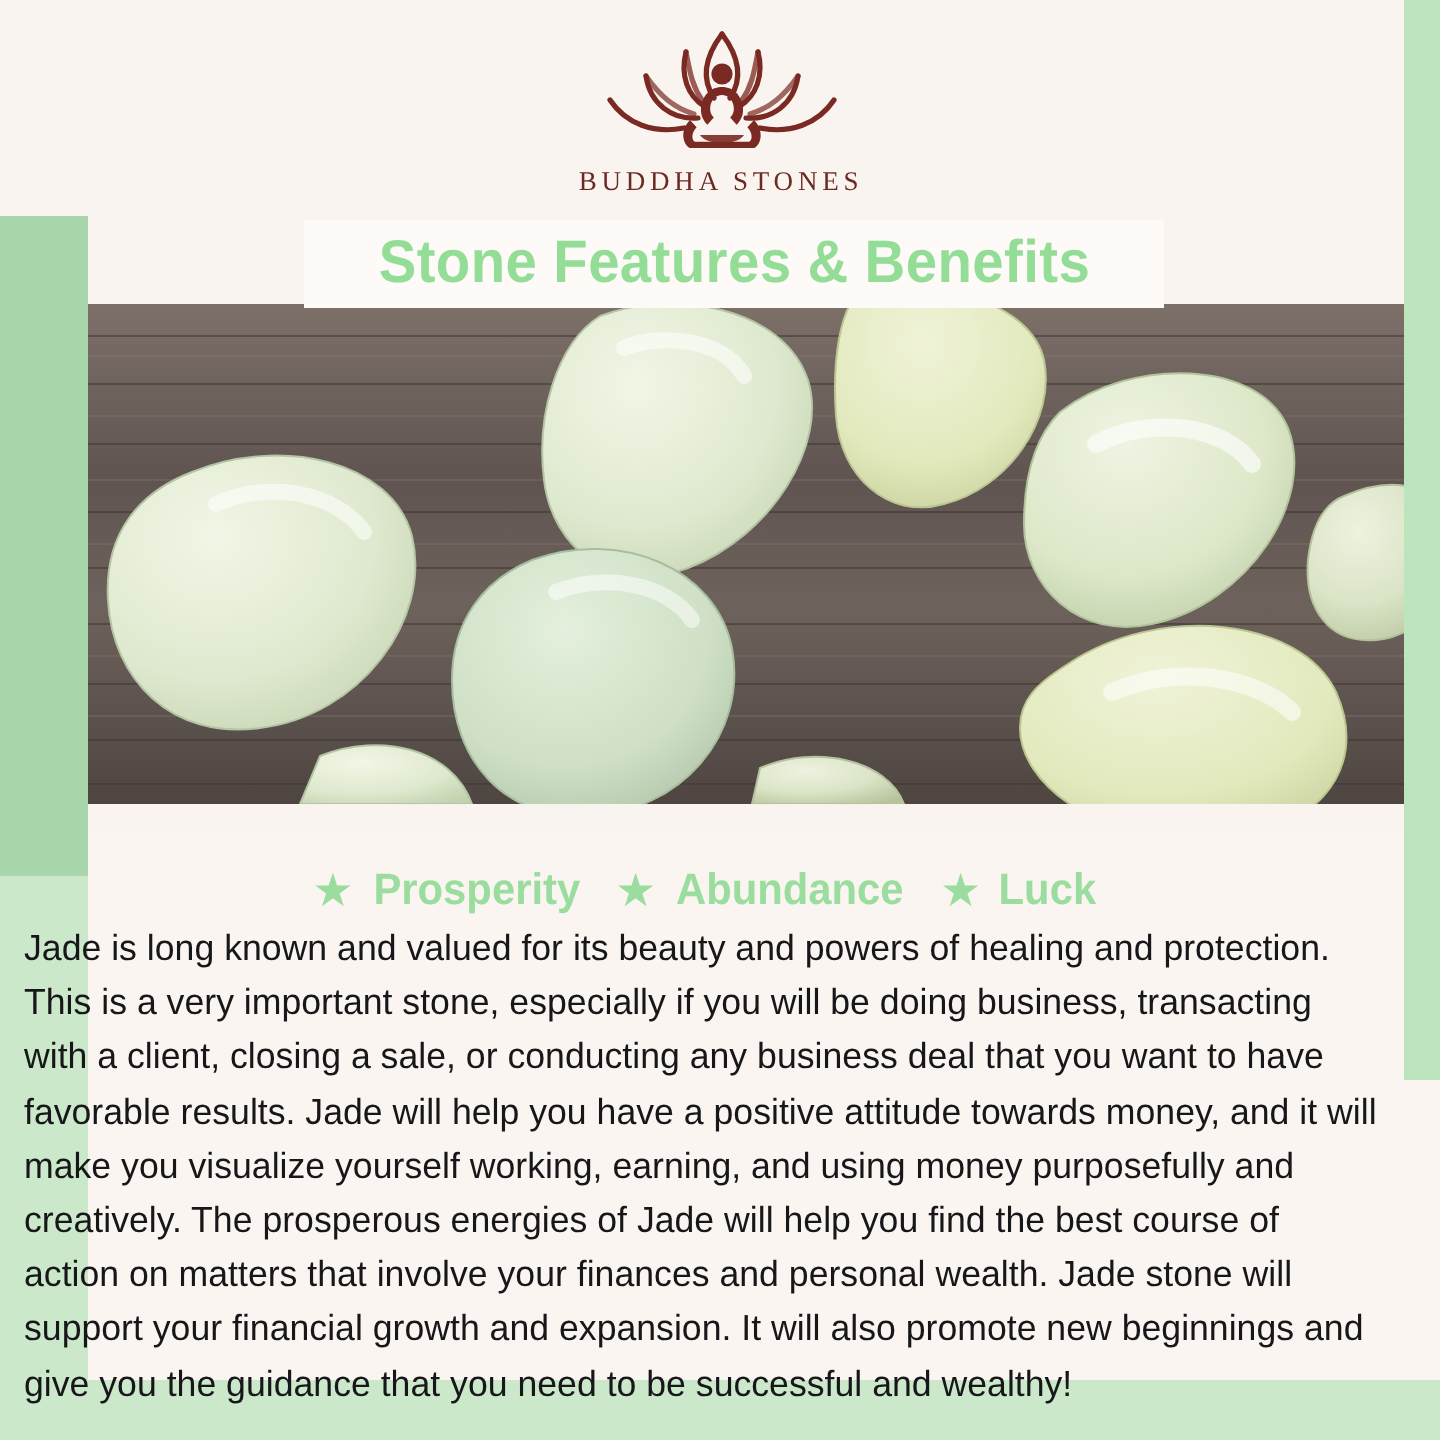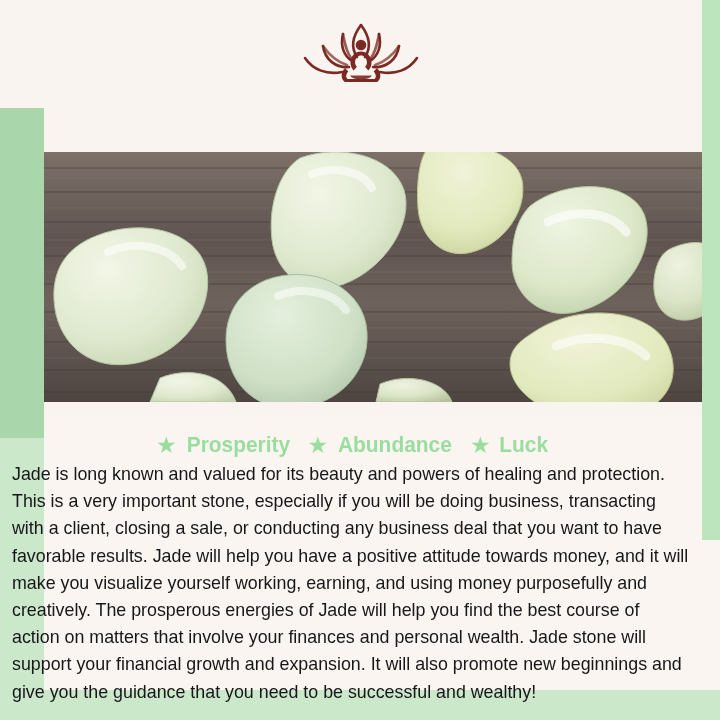--- a/index.html
+++ b/index.html
@@ -145,20 +145,21 @@
           <path d="M18 40 C26 52,40 57,55 54"></path>
           <path d="M130 40 C122 52,108 57,93 54"></path>
         </g>
         <g fill="#7a2a22">
           <circle cx="74" cy="27" r="5.3"></circle>
           <path d="M74 33.5 c-6 0-10 4.6-10.5 10.5 -0.3 3.6 1.2 6.4 3.2 8.4 l3.2-3.6 c-1.3-1.3-2-3-1.8-5.1 0.3-3.6 2.8-6.2 5.9-6.2 s5.6 2.6 5.9 6.2 c0.2 2.1-0.5 3.8-1.8 5.1 l3.2 3.6 c2-2 3.5-4.8 3.2-8.4 C84 38.1 80 33.5 74 33.5 Z"></path>
           <path d="M58 50 c-2.5 2.5-3.6 5.6-3.3 8.6 0.2 2.3 1.3 4.2 3 5.4 h32.6 c1.7-1.2 2.8-3.1 3-5.4 0.3-3-0.8-6.1-3.3-8.6 l-3.3 3.6 c1.5 1.6 2.2 3.3 2.1 5 -0.1 1-0.5 1.8-1.2 2.3 H60.4 c-0.7-0.5-1.1-1.3-1.2-2.3 -0.1-1.7 0.6-3.4 2.1-5 Z"></path>
           <path d="M63 57.5 h22 c-1.5 2.4-5.5 4-11 4 s-9.5-1.6-11-4 Z" opacity=".9"></path>
         </g>
       </svg>
+      <div class="logo-text">BUDDHA STONES</div>
     </div>
   </div>
 
   <div class="photo">
     <svg width="720" height="250" viewBox="0 0 720 250">
       <defs>
         <linearGradient id="wood" x1="0" y1="0" x2="0" y2="1">
           <stop offset="0" stop-color="#7d7069"></stop>
           <stop offset=".35" stop-color="#5f5450"></stop>
           <stop offset=".6" stop-color="#6e625c"></stop>
@@ -234,20 +235,23 @@
       <path d="M380 232 C408 220,444 228,452 250 L376 250 Z" fill="url(#g5)" stroke="#b4c19c" stroke-width="1"></path>
       <path d="M160 226 C190 214,226 222,236 250 L150 250 Z" fill="url(#g1)" stroke="#b4c4a4" stroke-width="1"></path>
     </svg>
   </div>
 
   <div class="strip-left"></div>
   <div class="strip-right"></div>
 
   <div class="card-lower"></div>
 
+  <div class="title-band">
+    <span class="title-text">Stone Features &amp; Benefits</span>
+  </div>
 
 
   <div class="benefits">
     <div class="benefit">
       <span class="star">★</span>
       <span class="benefit-label">Prosperity</span>
     </div>
     <div class="benefit">
       <span class="star">★</span>
       <span class="benefit-label">Abundance</span>

